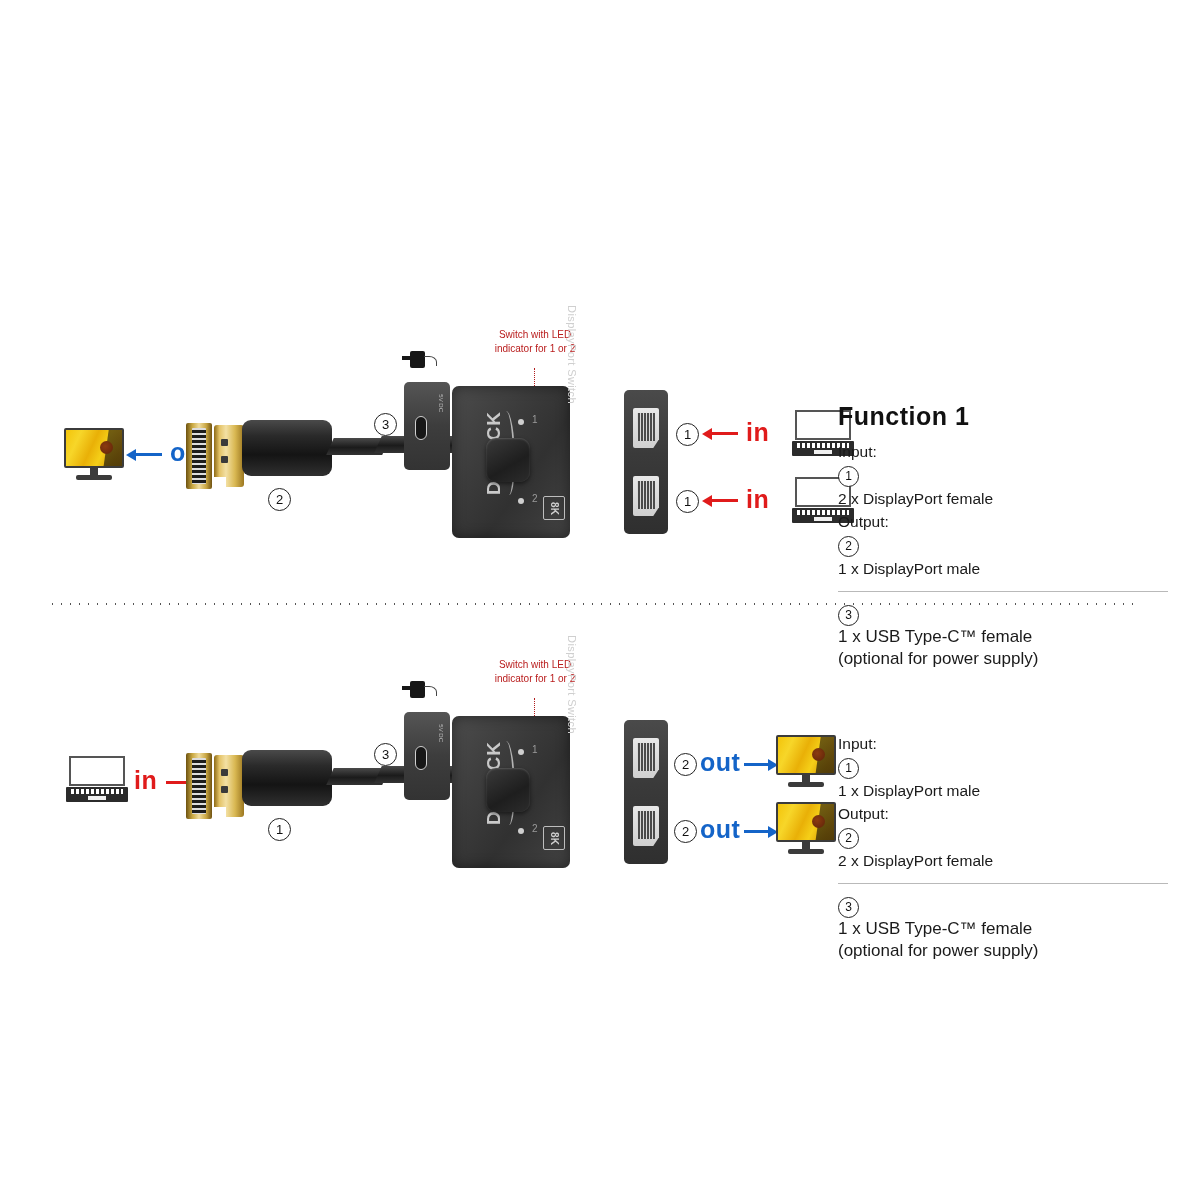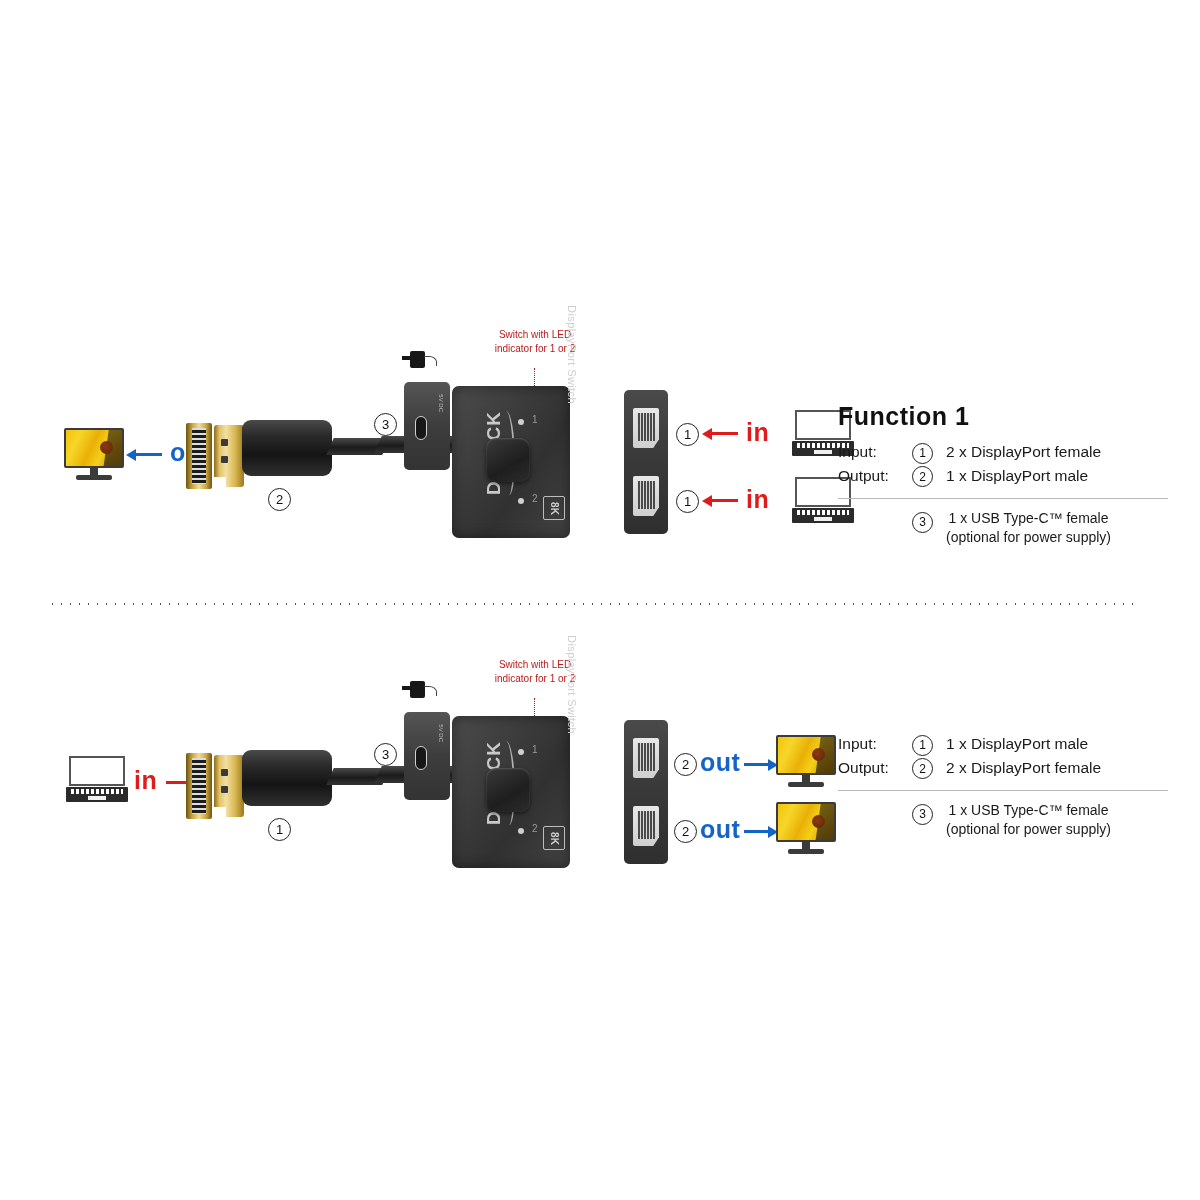--- a/index.html
+++ b/index.html
@@ -113,26 +113,26 @@
   .arrow.blue{background:#1464c8;} .arrow.blue i{border-right:10px solid #1464c8;left:-10px;}
   .arrow.blue.r i{border-right:0;border-left:10px solid #1464c8;left:auto;right:-10px;}
 
   .callout{position:absolute;text-align:center;font-size:10px;line-height:1.35;color:#b91c1c;}
   .leader{position:absolute;width:0;border-left:1.6px dotted #b01c1c;}
   .leader.solid{border-left:1.2px solid #9c1b1b;}
 
   
   .legend{position:absolute;width:330px;}
   .legend h2{margin:0 0 9px 0;font-size:25px;font-weight:700;letter-spacing:.5px;color:#111;}
-  .legend .lrow{display:flex;align-items:flex-start;font-size:15.5px;line-height:1.5;color:#1a1a1a;}
+  .legend .lrow{display:flex;align-items:flex-start;font-size:15.5px;line-height:1.5;color:#1a1a1a;flex-direction:column;}
   .legend .lab{width:74px;flex:none;}
   .legend .mk{width:34px;flex:none;}
   .legend .mk .num{position:static;display:inline-flex;width:19px;height:19px;font-size:12px;}
   .legend hr{border:none;border-top:1px solid #b9b9b9;margin:11px 0 10px 0;}
-  .legend .note{font-size:14px;line-height:1.35;text-align:center;}
+  .legend .note{font-size:17px;line-height:1.35;}
 </style>
 </head>
 <body>
 
 <div class="row" id="row1">
 
   <div class="monitor" style="left:64px;top:128px">
     <div class="screen"></div>
     <div class="neck"></div>
     <div class="base"></div>

